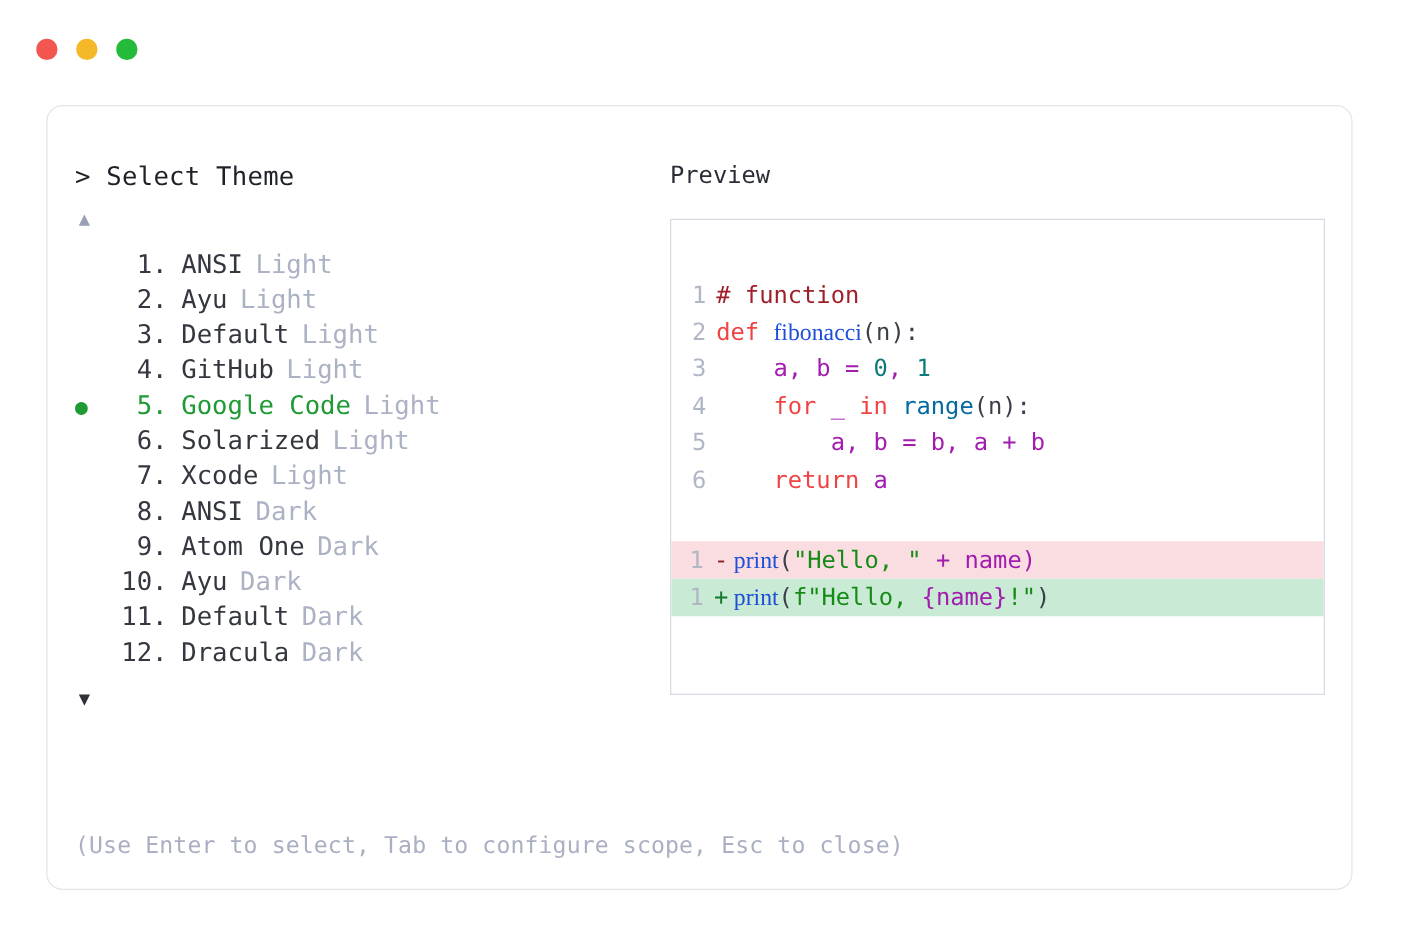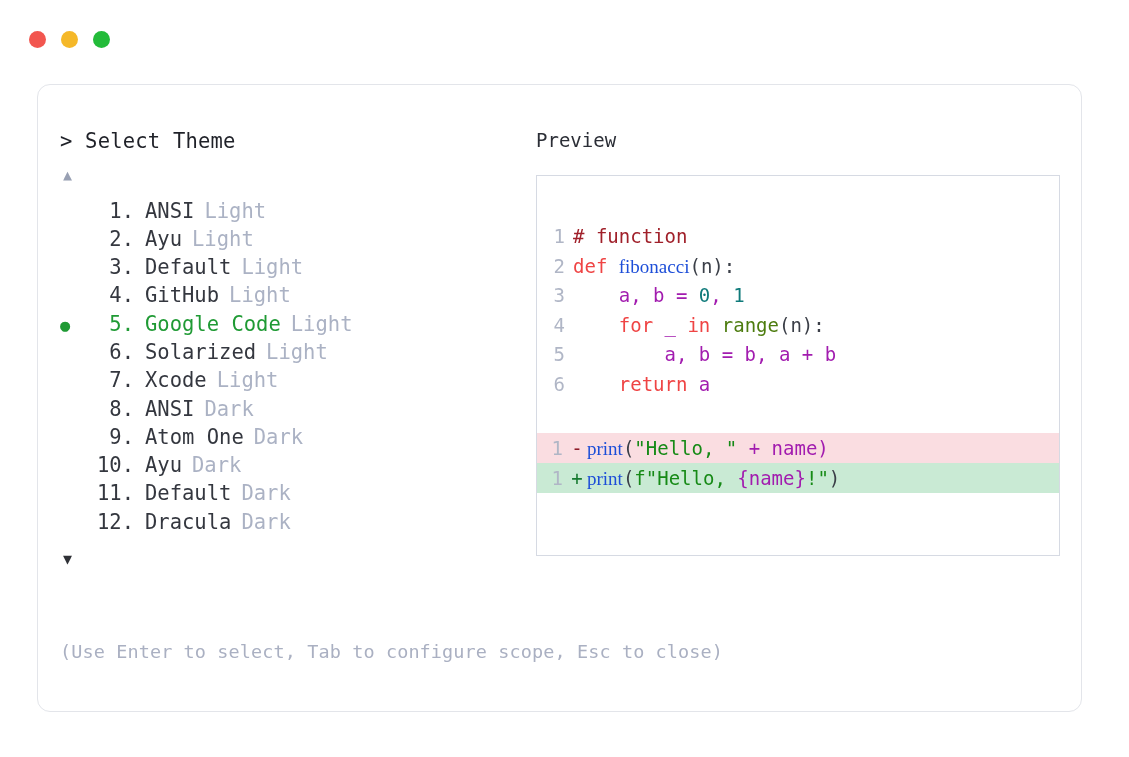--- a/index.html
+++ b/index.html
@@ -141,21 +141,21 @@
     color: #1f9a34;
   }
   .theme-row.selected .variant-cell {
     color: #abb2c4;
   }
 
   
   .hint {
     position: absolute;
     left: 22px;
-    top: 556px;
+    top: 581px;
     font-size: 18.5px;
     color: #aab0c2;
     white-space: pre;
     letter-spacing: 0.1px;
   }
 
   
   .preview-label {
     font-size: 19px;
     line-height: 1;
@@ -193,21 +193,21 @@
     color: #b0b6c6;
     padding-right: 8px;
     box-sizing: border-box;
   }
   .code-text { white-space: pre; }
 
   
   .t-comment { color: #a0202a; margin-top: 44px; }
   .t-keyword { color: #ef4444; }
   .t-func    { color: #1d4ed8; font-family: Liberation Serif, serif; }
-  .t-builtin { color: #4d7c0f; }
+  .t-builtin { color: #0369a1; }
   .t-num     { color: #0f7a7a; }
   .t-str     { color: #168a16; }
   .t-plain   { color: #a21caf; }
   .t-punct   { color: #3b3f48; }
 
   
   .diff-area {
     position: absolute;
     left: 0;
     bottom: 62px;

